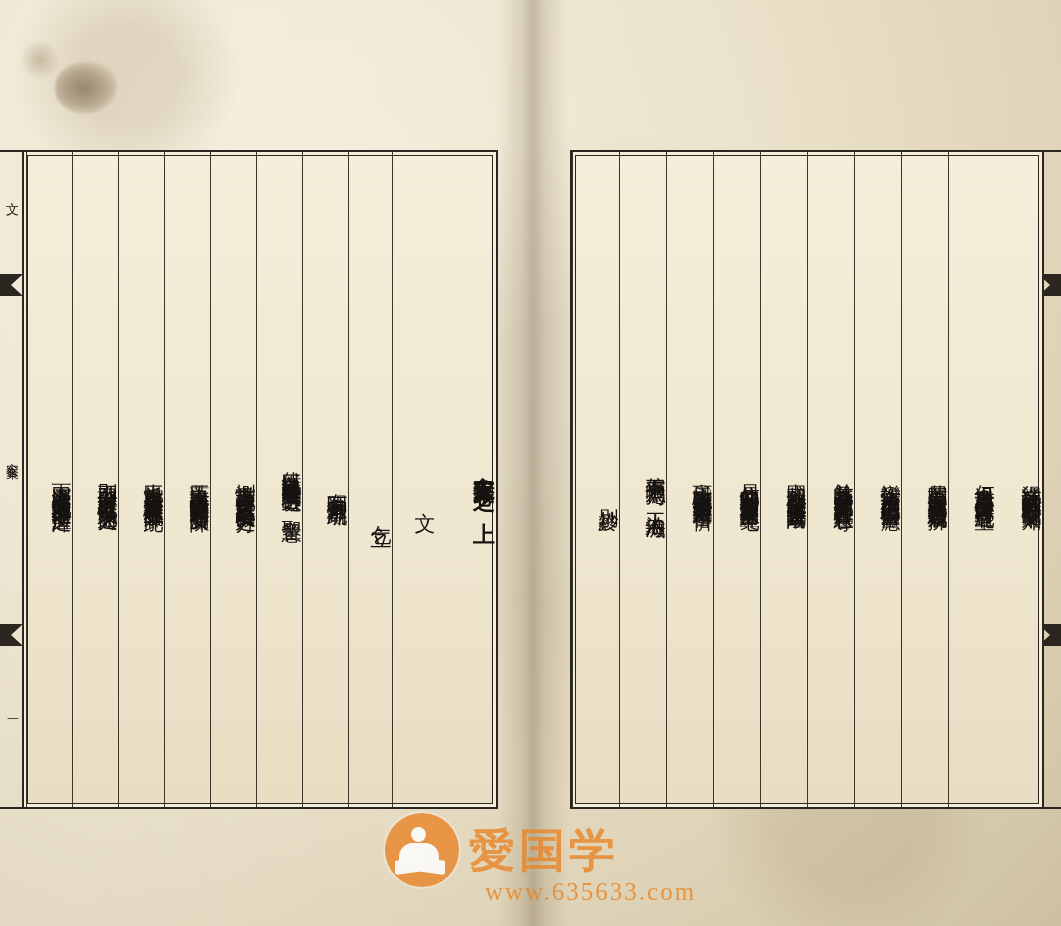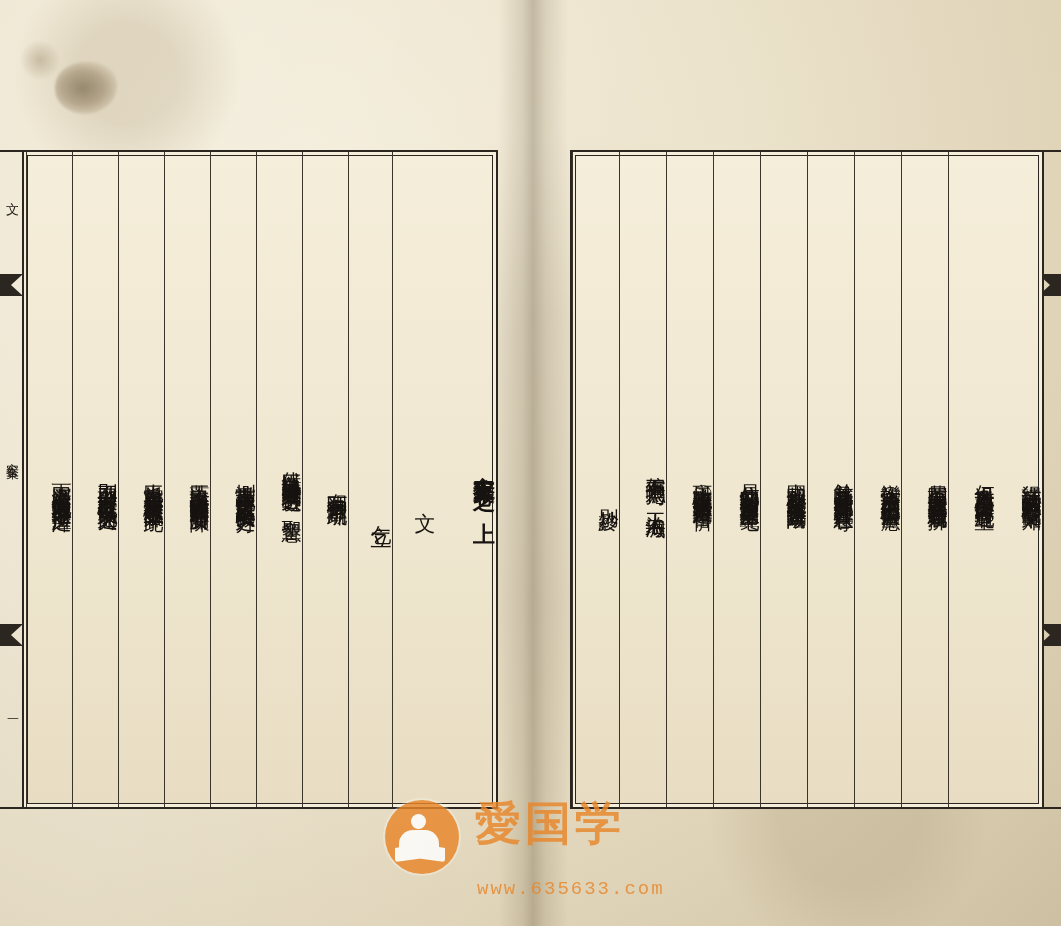--- a/index.html
+++ b/index.html
@@ -95,21 +95,21 @@
   .eartag .vtext.c{top:560px;font-size:12px;}
   .fish{
     position:absolute;left:-4px;width:28px;height:26px;
     color:#2b2620;
   }
   .fish svg{display:block;}
 
   
   .watermark{
     position:absolute;left:385px;top:800px;width:330px;height:100px;
-    display:flex;gap:16px;
+    display:flex;align-items:center;gap:10px;
     opacity:.82;pointer-events:none;
   }
   .wm-circle{
     width:74px;height:74px;border-radius:50%;
     background:#e8872a;position:relative;flex:0 0 auto;
     box-shadow:0 0 0 2px rgba(255,255,255,.35);
   }
   .wm-circle .head{
     position:absolute;left:26px;top:14px;width:15px;height:15px;border-radius:50%;background:#fff;
   }
@@ -120,23 +120,23 @@
   .wm-circle .book{
     position:absolute;left:10px;top:44px;width:50px;height:18px;
     background:#fff;border-radius:3px;
     clip-path:polygon(0 22%,48% 0,52% 0,100% 22%,100% 100%,52% 82%,48% 82%,0 100%);
   }
   .wm-text{
     font-size:46px;color:#e8872a;font-weight:bold;letter-spacing:4px;
     font-family:"DejaVu Sans","Liberation Sans",sans-serif;line-height:1;
   }
   .wm-url{
-    position:absolute;left:92px;top:78px;
-    font-size:19px;color:#e8872a;letter-spacing:2px;
-    font-family:Liberation Mono, monospace;
+    position:absolute;left:100px;top:78px;
+    font-size:25px;color:#e8872a;letter-spacing:2px;
+    font-family:Liberation Serif, serif;
   }
 </style>
 </head>
 <body>
 
 <div class="scan">
   <div class="stain2"></div>
   <div class="stain"></div>
   <div class="gutter"></div>
 

